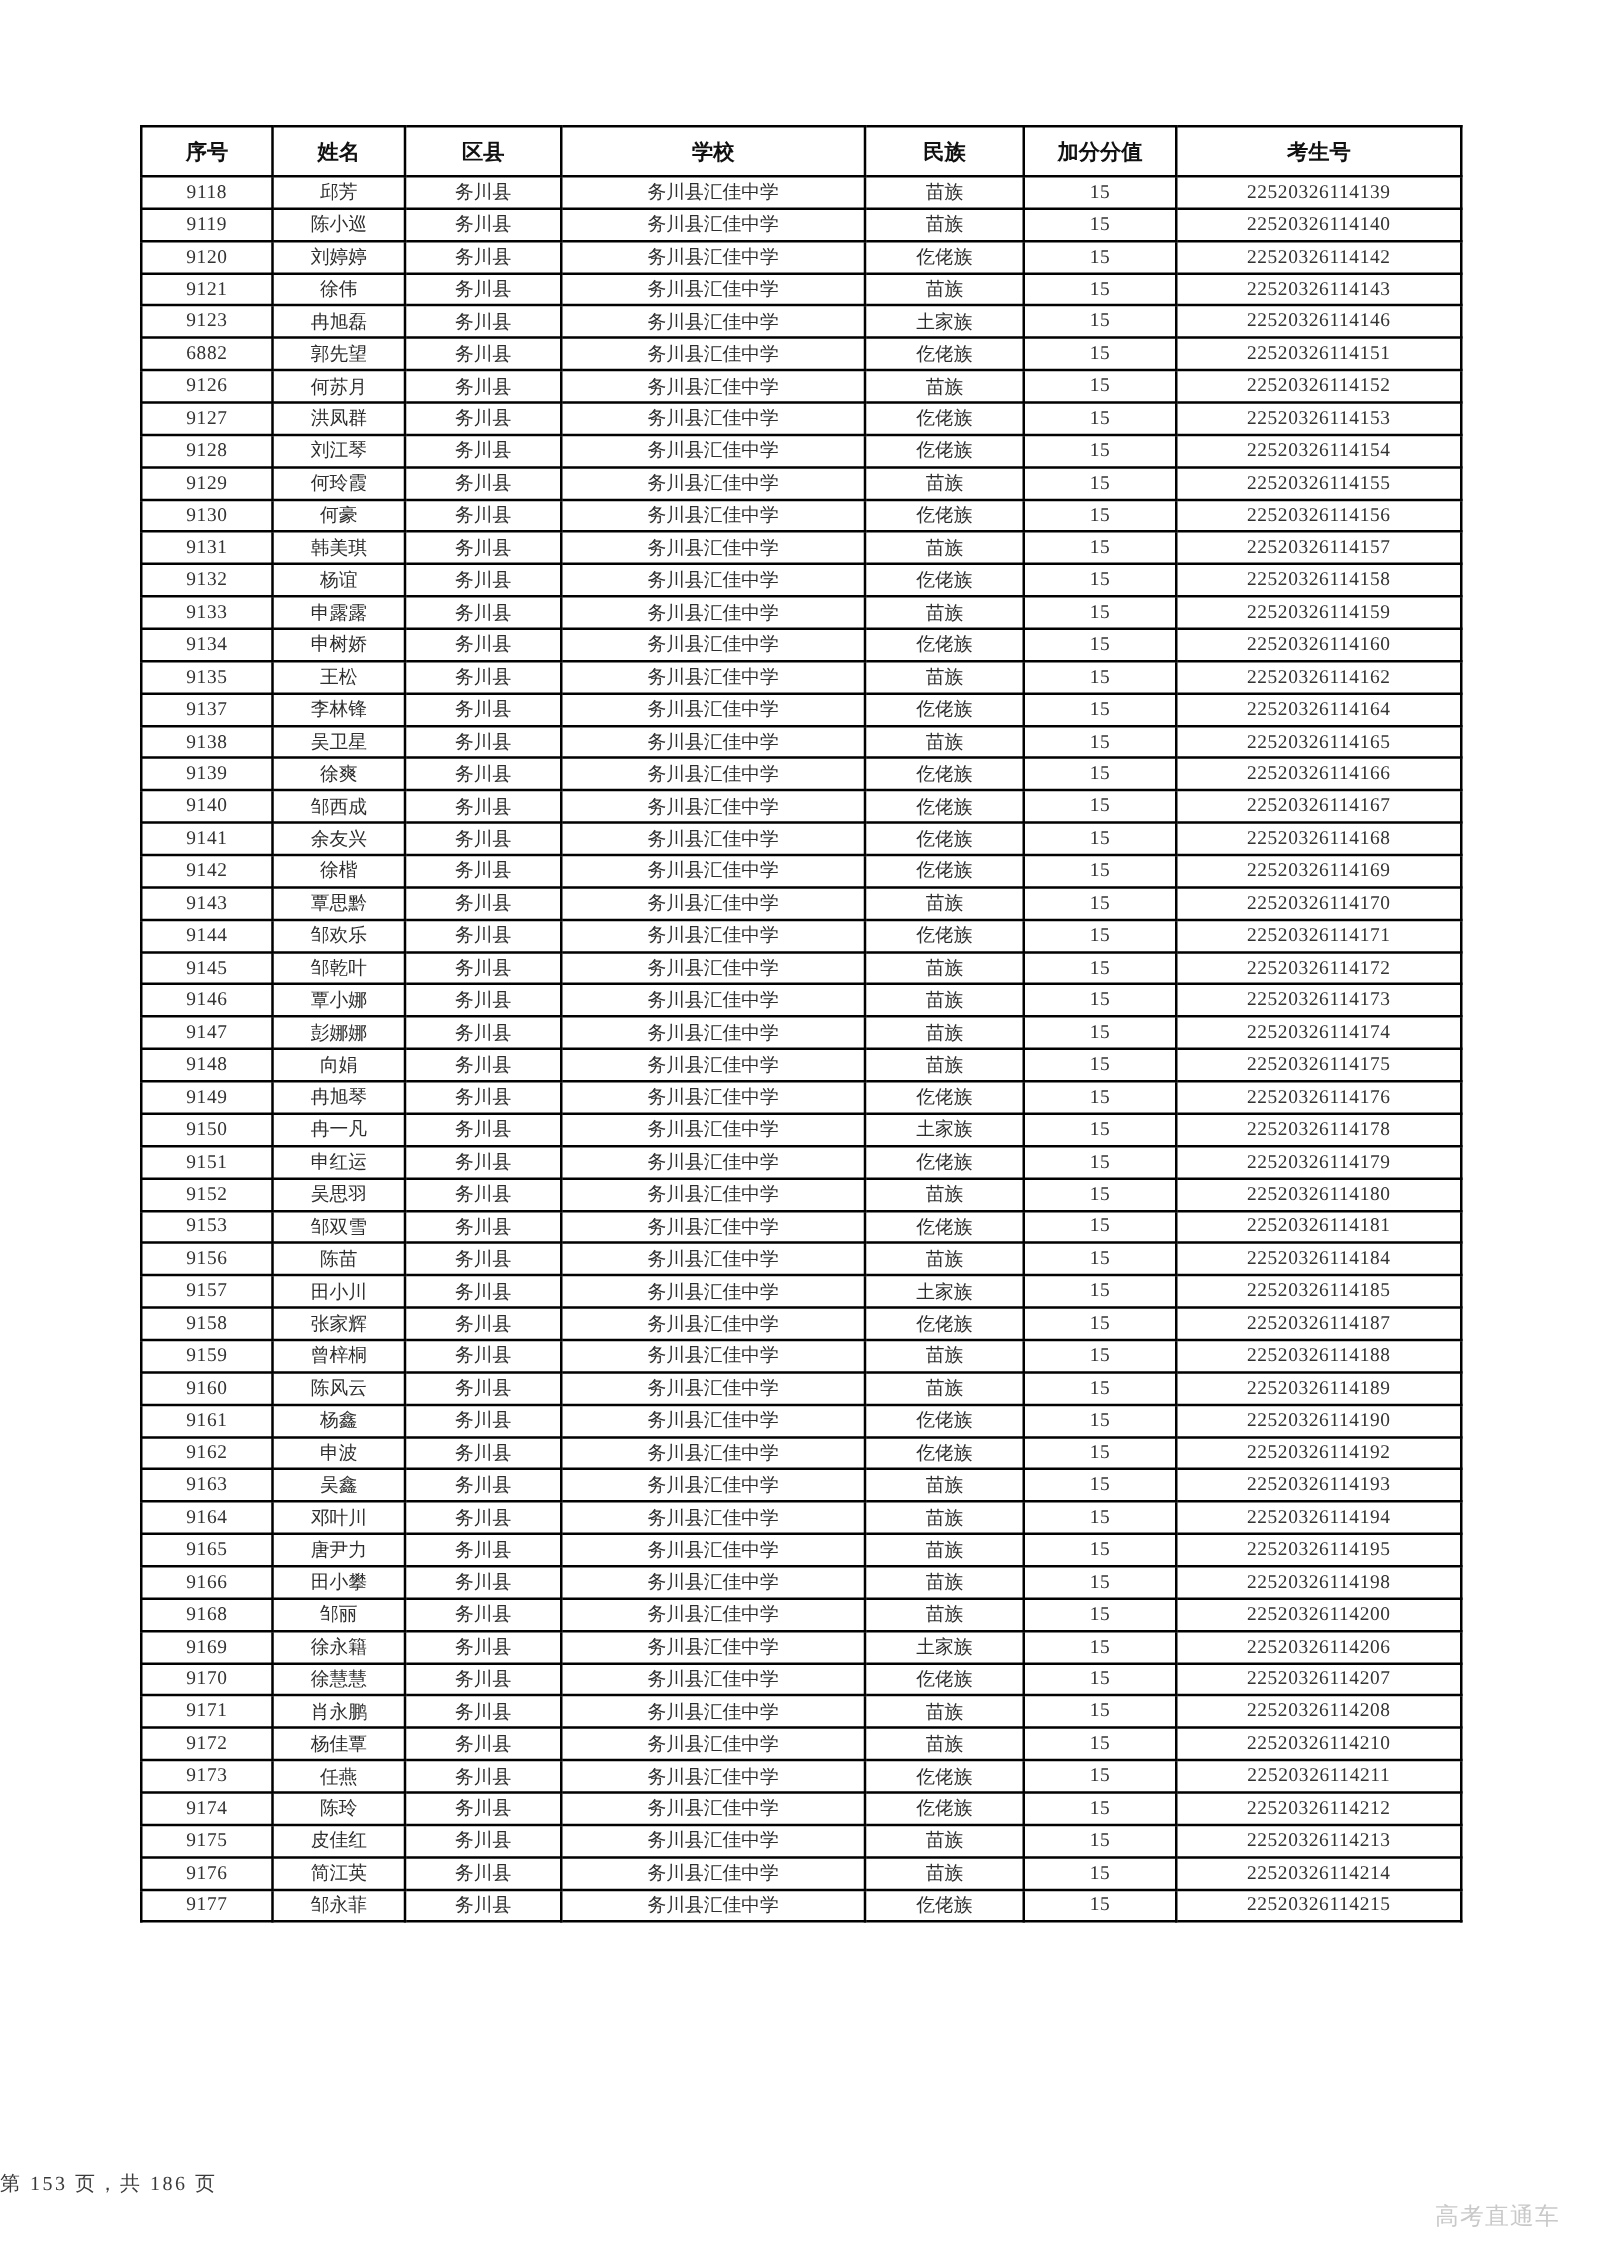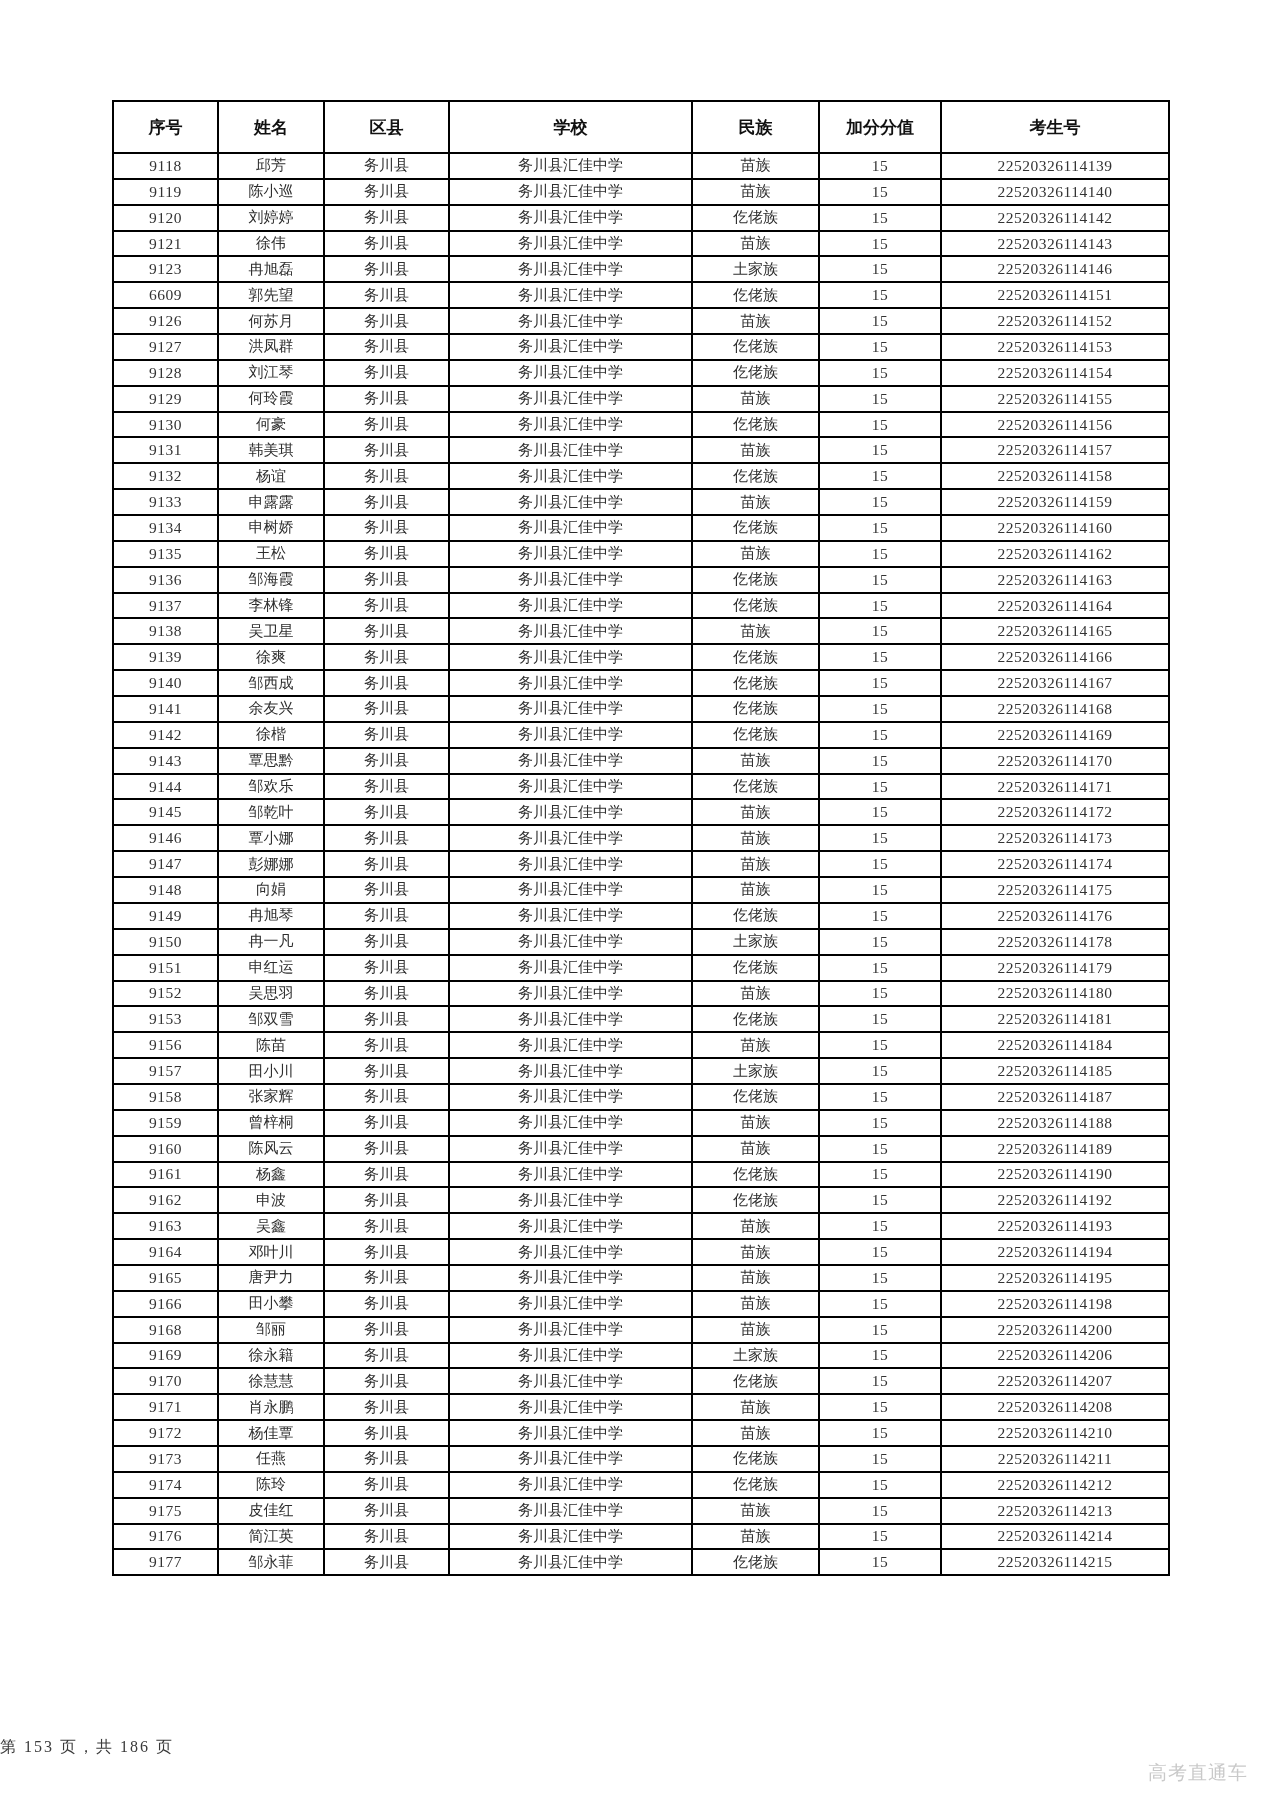--- a/index.html
+++ b/index.html
@@ -26,21 +26,21 @@
   }
   table.roster th, table.roster td {
     border: 2px solid #000000;
     text-align: center;
     vertical-align: middle;
     overflow: hidden;
     white-space: nowrap;
     padding: 0;
   }
   table.roster th {
-    height: 52px;
+    height: 40px;
     font-size: 17px;
     font-weight: bold;
     color: #111111;
   }
   table.roster td {
     height: 25.87px;
     font-size: 15px;
     color: #2e2e2e;
   }
   table.roster td.num {
@@ -132,21 +132,21 @@
         <tr>
           <td class="num">9123</td>
           <td>冉旭磊</td>
           <td>务川县</td>
           <td>务川县汇佳中学</td>
           <td>土家族</td>
           <td class="num">15</td>
           <td class="num">22520326114146</td>
         </tr>
         <tr>
-          <td class="num">6609</td>
+          <td class="num">6882</td>
           <td>郭先望</td>
           <td>务川县</td>
           <td>务川县汇佳中学</td>
           <td>仡佬族</td>
           <td class="num">15</td>
           <td class="num">22520326114151</td>
         </tr>
         <tr>
           <td class="num">9126</td>
           <td>何苏月</td>
@@ -229,29 +229,20 @@
           <td class="num">22520326114160</td>
         </tr>
         <tr>
           <td class="num">9135</td>
           <td>王松</td>
           <td>务川县</td>
           <td>务川县汇佳中学</td>
           <td>苗族</td>
           <td class="num">15</td>
           <td class="num">22520326114162</td>
-        </tr>
-        <tr>
-          <td class="num">9136</td>
-          <td>邹海霞</td>
-          <td>务川县</td>
-          <td>务川县汇佳中学</td>
-          <td>仡佬族</td>
-          <td class="num">15</td>
-          <td class="num">22520326114163</td>
         </tr>
         <tr>
           <td class="num">9137</td>
           <td>李林锋</td>
           <td>务川县</td>
           <td>务川县汇佳中学</td>
           <td>仡佬族</td>
           <td class="num">15</td>
           <td class="num">22520326114164</td>
         </tr>

